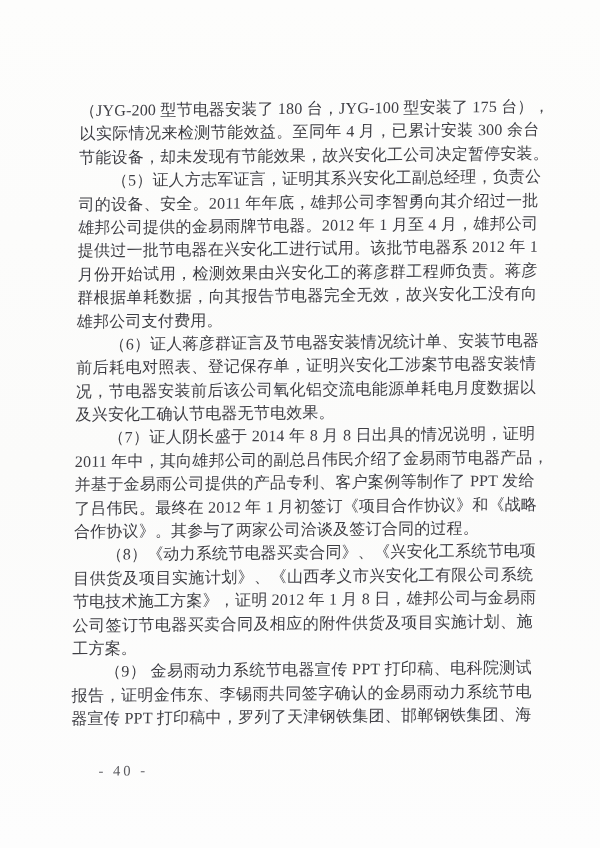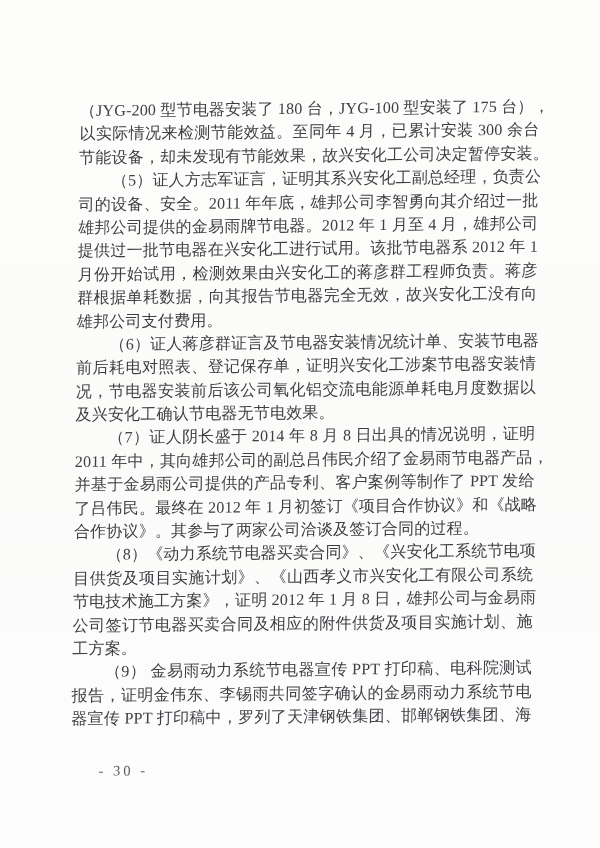--- a/index.html
+++ b/index.html
@@ -77,15 +77,15 @@
         <div class="line no-fill">合作协议》。其参与了两家公司洽谈及签订合同的过程。</div>
         <div class="line indent">（8）《动力系统节电器买卖合同》、《兴安化工系统节电项</div>
         <div class="line">目供货及项目实施计划》、《山西孝义市兴安化工有限公司系统</div>
         <div class="line">节电技术施工方案》，证明 2012 年 1 月 8 日，雄邦公司与金易雨</div>
         <div class="line">公司签订节电器买卖合同及相应的附件供货及项目实施计划、施</div>
         <div class="line no-fill">工方案。</div>
         <div class="line indent">（9） 金易雨动力系统节电器宣传 PPT 打印稿、电科院测试</div>
         <div class="line">报告，证明金伟东、李锡雨共同签字确认的金易雨动力系统节电</div>
         <div class="line">器宣传 PPT 打印稿中，罗列了天津钢铁集团、邯郸钢铁集团、海</div>
       </div>
-    <div class="page-number">- 30 -</div>
+    <div class="page-number">- 40 -</div>
   </div>
 </div>
 
 </body></html>

